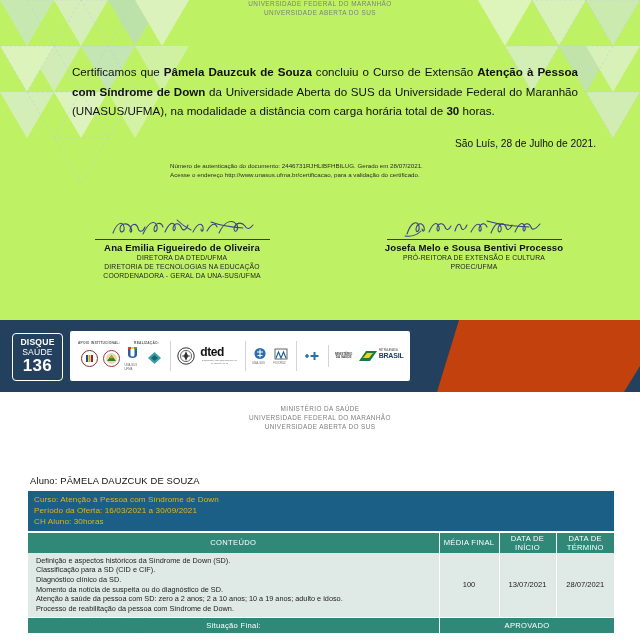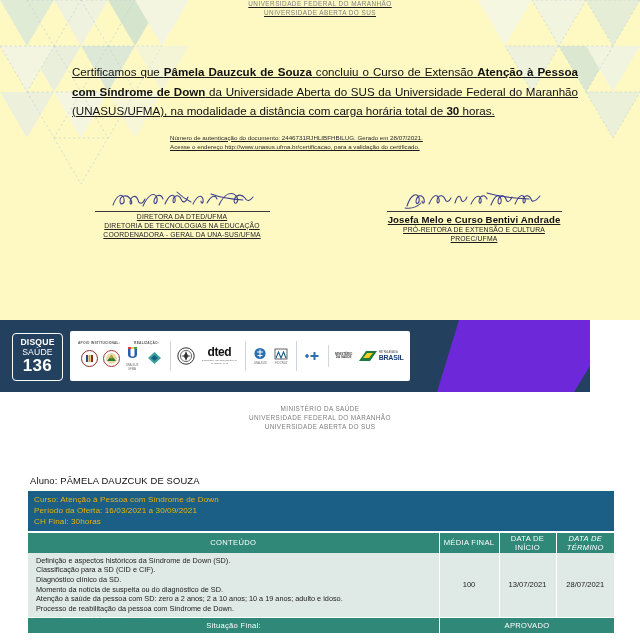--- a/index.html
+++ b/index.html
@@ -6,21 +6,21 @@
   body{
     width:640px;height:640px;overflow:hidden;
     background:#ffffff;
     font-family:"Liberation Sans", sans-serif;
     color:#1c1c1c;
     position:relative;
   }
   .page{position:relative;width:640px;}
 
   
-  #page-one{height:320px;position:relative;overflow:hidden;background:#fef9c3;text-decoration:underline;}
+  #page-one{height:320px;position:relative;overflow:hidden;background:#bef264;}
 
   .deco{position:absolute;top:0;pointer-events:none;}
   .deco svg{display:block;}
   .deco-left{left:0;}
   .deco-right{right:0;}
 
   .doc-head{
     position:relative;z-index:3;text-align:center;
     padding-top:0px;
   }
@@ -60,22 +60,22 @@
   .sig-img{height:22px;display:flex;align-items:flex-end;justify-content:center;}
   .sig-img svg{display:block;}
   .sig-rule{
     border-top:1px solid #3a3a3a;width:175px;margin:1px auto 0 auto;
   }
   .sig-name{font-size:9.6px;font-weight:bold;margin-top:2px;color:#111;letter-spacing:.1px;}
   .sig-role{font-size:6.8px;line-height:9px;color:#222;letter-spacing:.15px;}
 
   
   #banner{
-    position:relative;height:72px;width:590px;overflow:hidden;
-    background:#6d28d9;
+    position:relative;height:72px;width:640px;overflow:hidden;
+    background:#c2410c;
   }
   .banner-navy{
     position:absolute;left:0;top:0;height:72px;width:437px;
     background:#23405e;
   }
   .banner-slant{
     position:absolute;left:419px;top:0;height:72px;width:40px;
     background:#23405e;
     clip-path:polygon(0 0,100% 0,45% 100%,0 100%);
   }
@@ -97,21 +97,21 @@
     position:absolute;left:70px;top:11px;width:340px;height:50px;
     background:#fff;border-radius:2px;
     display:flex;align-items:center;
   }
   .ls-group{display:flex;align-items:center;height:100%;padding:0 4px;}
   .ls-div{width:1px;height:30px;background:#cfd6da;}
   .ls-cap{
     font-size:3.3px;color:#5a5a5a;font-weight:bold;letter-spacing:.2px;
     line-height:4px;text-align:center;
   }
-  .ls-item{display:flex;flex-direction:column;align-items:center;justify-content:center;margin:0 2.5px;}
+  .ls-item{display:flex;flex-direction:column;align-items:flex-start;justify-content:center;margin:0 2.5px;}
   .ls-sub{font-size:2.8px;color:#6a6a6a;line-height:3.4px;text-align:center;margin-top:.5px;}
 
   .hist{
     position:absolute;left:466px;top:14px;
     color:#fff;font-weight:bold;font-size:21px;line-height:23.5px;
     letter-spacing:.3px;
   }
 
   
   #page-two{position:relative;height:248px;background:#fff;overflow:hidden;}
@@ -135,21 +135,21 @@
   table.hist-table{
     position:relative;z-index:3;
     margin:2px 26px 0 28px;width:586px;border-collapse:collapse;
     table-layout:fixed;
   }
   table.hist-table th{
     background:#2f8878;color:#fff;font-size:7.6px;font-weight:normal;
     letter-spacing:.3px;text-align:center;height:15px;
     border-right:1px solid #fff;
   }
-  table.hist-table th:last-child{border-right:none;font-style:italic;}
+  table.hist-table th:last-child{border-right:none;}
   table.hist-table td{
     background:#dfe9e6;vertical-align:middle;border-right:1px solid #fff;
   }
   table.hist-table td:last-child{border-right:none;}
   .content-cell{padding:3px 0 3px 8px;}
   .content-cell div{font-size:7.3px;line-height:9.7px;color:#1c1c1c;}
   .num-cell{text-align:center;font-size:7.6px;color:#1c1c1c;}
 
   .final-row{
     position:relative;z-index:3;
@@ -223,20 +223,21 @@
 
   <div class="doc-head">
     <div class="line1">UNIVERSIDADE FEDERAL DO MARANHÃO</div>
     <div>UNIVERSIDADE ABERTA DO SUS</div>
   </div>
 
   <div class="cert-body">
     <span>Certificamos que </span><b>Pâmela Dauzcuk de Souza</b><span> concluiu o Curso de Extensão </span><b>Atenção à Pessoa com Síndrome de Down</b><span> da Universidade Aberta do SUS da Universidade Federal do Maranhão (UNASUS/UFMA), na modalidade a distância com carga horária total de </span><b>30</b><span> horas.</span>
   </div>
 
+  <div class="city-date">São Luís, 28 de Julho de 2021.</div>
 
   <div class="auth">
     <div>Número de autenticação do documento: 2446731RJHLIBFHBILUG. Gerado em 28/07/2021.</div>
     <div>Acesse o endereço http://www.unasus.ufma.br/certificacao, para a validação do certificado.</div>
   </div>
 
   <div class="sigs">
 
     <div class="sig">
       <div class="sig-img">
@@ -247,20 +248,21 @@
             <path d="M58 16 C62 7,66 5,68 10 C69 14,66 17,66 12 C67 7,72 6,74 11 C76 16,79 14,81 9"></path>
             <path d="M70 4 C74 8,78 11,84 14"></path>
             <path d="M86 16 C90 8,94 6,96 11 C97 15,94 17,94 13"></path>
             <path d="M100 15 C104 8,108 6,110 11"></path>
             <path d="M112 17 C118 4,126 3,130 9 C132 14,128 18,127 13 C128 7,134 5,138 10 C140 14,143 13,146 9"></path>
             <path d="M104 6 C112 9,122 11,136 12"></path>
           </g>
         </svg>
       </div>
       <div class="sig-rule"></div>
+      <div class="sig-name">Ana Emilia Figueiredo de Oliveira</div>
       <div class="sig-role">DIRETORA DA DTED/UFMA</div>
       <div class="sig-role">DIRETORIA DE TECNOLOGIAS NA EDUCAÇÃO</div>
       <div class="sig-role">COORDENADORA - GERAL DA UNA-SUS/UFMA</div>
     </div>
 
     <div class="sig">
       <div class="sig-img">
         <svg width="150" height="22" viewBox="0 0 150 22">
           <g fill="none" stroke="#3b3f8c" stroke-width="1.05" stroke-linecap="round">
             <path d="M8 18 C12 6,18 4,20 10 C21 15,17 18,17 13 C18 7,23 6,25 11 C26 15,24 17,23 13"></path>
@@ -268,21 +270,21 @@
             <path d="M30 16 C34 7,38 5,40 11 C41 15,38 17,38 12 C39 7,44 6,46 11 C47 15,50 14,52 10"></path>
             <path d="M56 15 C58 8,61 6,62 11 C63 15,66 14,68 9"></path>
             <path d="M72 16 C76 8,80 6,82 11 C83 15,80 17,80 13 C81 7,86 6,88 11"></path>
             <path d="M92 17 C96 7,100 5,102 11 C103 16,99 18,99 13 C100 7,105 6,107 11 C108 15,111 14,113 9"></path>
             <path d="M116 16 C120 7,124 5,126 11 C127 15,124 17,124 12 C125 7,130 6,132 11 C133 15,137 13,141 8"></path>
             <path d="M88 5 C98 8,112 10,130 11"></path>
           </g>
         </svg>
       </div>
       <div class="sig-rule"></div>
-      <div class="sig-name">Josefa Melo e Curso Bentivi Andrade</div>
+      <div class="sig-name">Josefa Melo e Sousa Bentivi Processo</div>
       <div class="sig-role">PRÓ-REITORA DE EXTENSÃO E CULTURA</div>
       <div class="sig-role">PROEC/UFMA</div>
     </div>
 
   </div>
 </div>
 
 <div id="banner">
   <div class="banner-navy"></div>
   <div class="banner-slant"></div>
@@ -419,21 +421,21 @@
     <div>MINISTÉRIO DA SAÚDE</div>
     <div>UNIVERSIDADE FEDERAL DO MARANHÃO</div>
     <div>UNIVERSIDADE ABERTA DO SUS</div>
   </div>
 
   <div class="aluno">Aluno: PÂMELA DAUZCUK DE SOUZA</div>
 
   <div class="info-box">
     <div>Curso: Atenção à Pessoa com Síndrome de Down</div>
     <div>Período da Oferta: 16/03/2021 a 30/09/2021</div>
-    <div>CH Final: 30horas</div>
+    <div>CH Aluno: 30horas</div>
   </div>
 
   <table class="hist-table">
     <colgroup>
       <col style="width:411px">
       <col style="width:60px">
       <col style="width:57px">
       <col style="width:58px">
     </colgroup>
     <thead>

